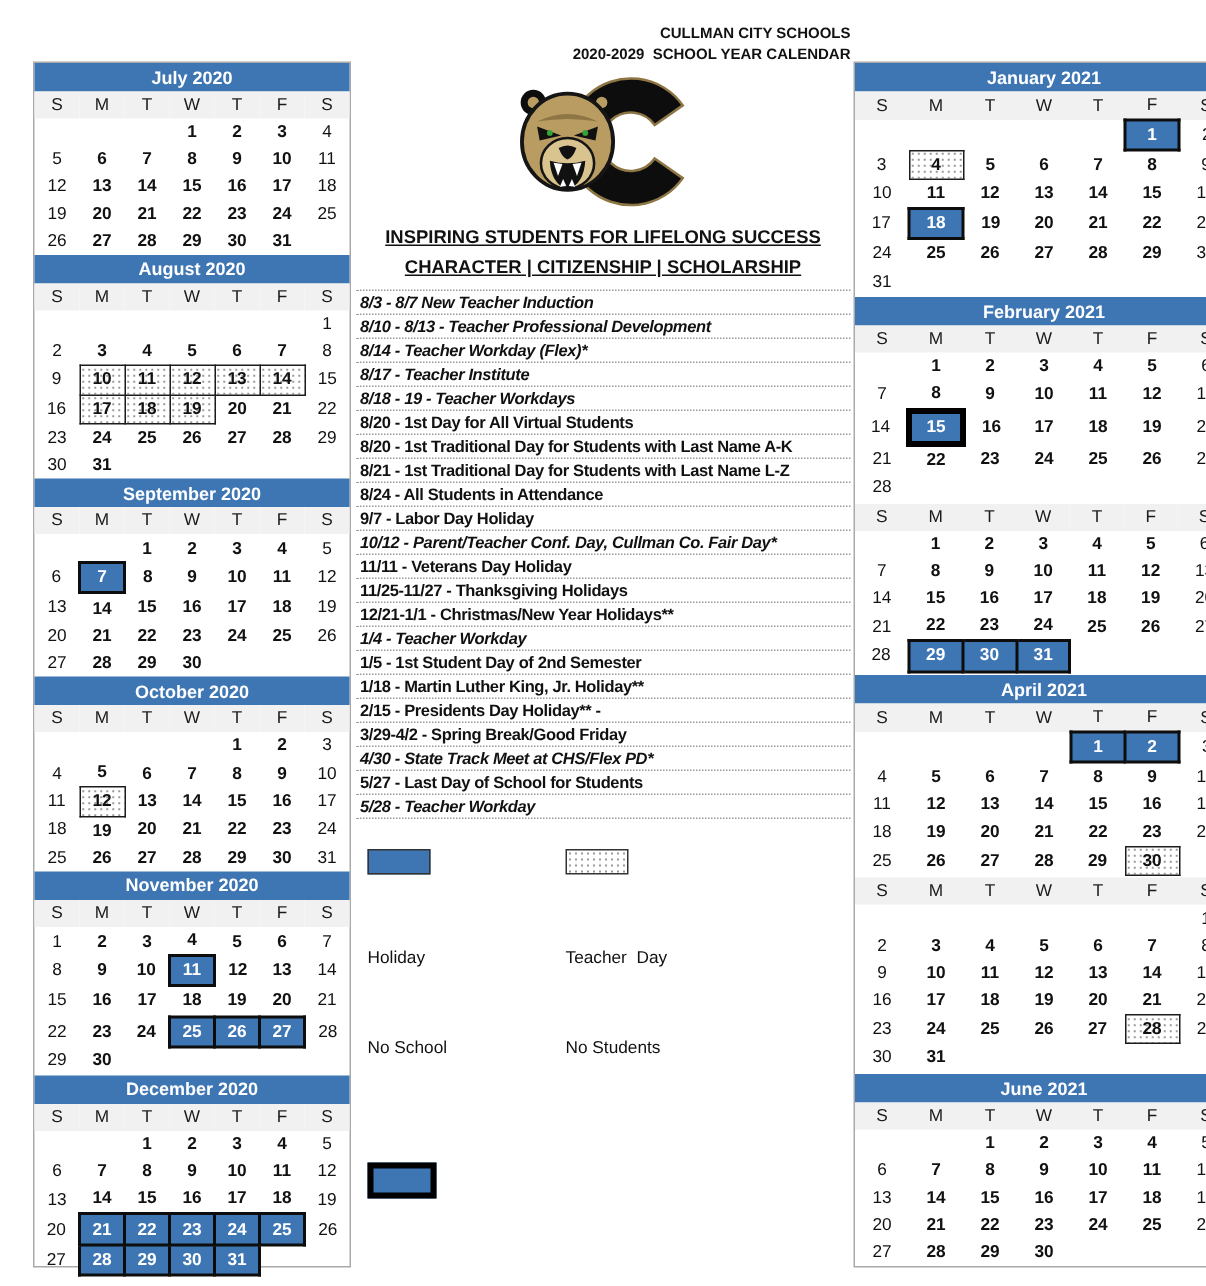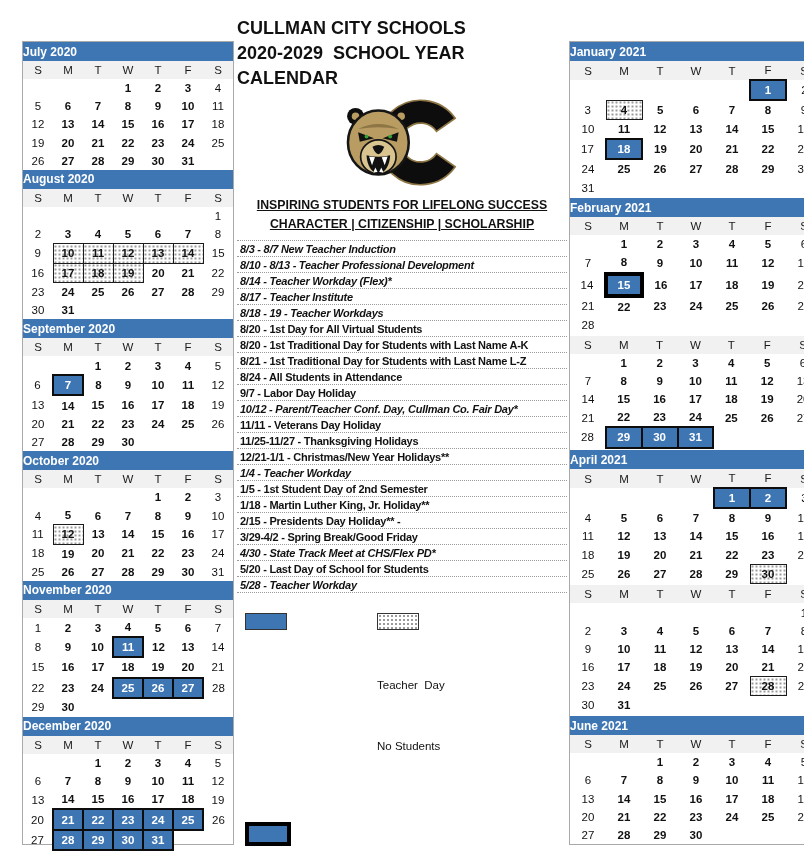--- a/index.html
+++ b/index.html
@@ -13,38 +13,38 @@
   .cal-col{
     position:absolute;top:41px;height:804px;
     display:flex;flex-direction:column;justify-content:space-between;
     border:1.5px solid #a9a9a9;background:#fff;box-sizing:border-box;
   }
   .col-left{left:22px;width:212px;}
   .col-right{left:569px;width:254px;}
   table.cal{width:100%;border-collapse:collapse;table-layout:fixed;}
   .mt{
     background:#3e76b4;color:#fff;font-weight:bold;font-size:12px;
-    height:17px;text-align:left;padding:1px 0;
+    height:17px;text-align:center;padding:1px 0;
   }
   .dh{
     background:#f1f1f1;color:#1a1a1a;font-size:11.5px;font-weight:normal;
     height:16px;text-align:center;
   }
   td.d{font-size:11.5px;height:18.2px;text-align:center;padding:0;}
   td.wd{font-weight:bold;}
   td.we{font-weight:normal;}
   td.hol{background:#3e76b4;color:#fff;border:2px solid #0d0d0d;font-weight:bold;}
   td.mkp{background:#3e76b4;color:#fff;border:4px solid #000;font-weight:bold;}
   td.tch{
     background-image:radial-gradient(circle,#9a9a9a 0.8px,rgba(0,0,0,0) 0.9px);
     background-size:4px 4px;border:1.2px solid #1c1c1c;
   }
   
   .mid{position:absolute;left:237px;top:16px;width:330px;}
-  .t1,.t2{text-align:left;font-weight:bold;font-size:18px;line-height:1.4;white-space:pre-wrap;}
+  .t1,.t2{text-align:right;font-weight:bold;font-size:10px;line-height:1.4;white-space:pre-wrap;}
   .logo-wrap{text-align:center;margin:3px 0 2px 0;}
   .motto{text-align:center;font-weight:bold;font-size:12.3px;line-height:1.6;text-decoration:underline;}
   .events{margin-top:5px;border-top:1px dotted #9a9a9a;}
   .ev{
     font-size:11px;font-weight:bold;letter-spacing:-0.25px;
     padding:2px 0 1px 3px;border-bottom:1px dotted #9a9a9a;white-space:nowrap;
   }
   .ev.it{font-style:italic;}
   .ev.ind{padding-left:112px;}
   
@@ -493,28 +493,32 @@
       <div class="ev it">10/12 - Parent/Teacher Conf. Day, Cullman Co. Fair Day*</div>
       <div class="ev">11/11 - Veterans Day Holiday</div>
       <div class="ev">11/25-11/27 - Thanksgiving Holidays</div>
       <div class="ev">12/21-1/1 - Christmas/New Year Holidays**</div>
       <div class="ev it">1/4 - Teacher Workday</div>
       <div class="ev">1/5 - 1st Student Day of 2nd Semester</div>
       <div class="ev">1/18 - Martin Luther King, Jr. Holiday**</div>
       <div class="ev">2/15 - Presidents Day Holiday** -</div>
       <div class="ev">3/29-4/2 - Spring Break/Good Friday</div>
       <div class="ev it">4/30 - State Track Meet at CHS/Flex PD*</div>
-      <div class="ev">5/20 - Last Day of School for Students</div>
+      <div class="ev">5/27 - Last Day of School for Students</div>
       <div class="ev it">5/28 - Teacher Workday</div>
     </div>
 
   <div class="legend">
     <div class="leg-row">
       <div class="leg-item">
         <div class="sw sw-hol"></div>
+        <div class="leg-label">
+          <div>Holiday</div>
+          <div>No School</div>
+        </div>
       </div>
       <div class="leg-item">
         <div class="sw sw-tch"></div>
         <div class="leg-label">
           <div>Teacher  Day</div>
           <div>No Students</div>
         </div>
       </div>
     </div>
     <div class="leg-makeup">

